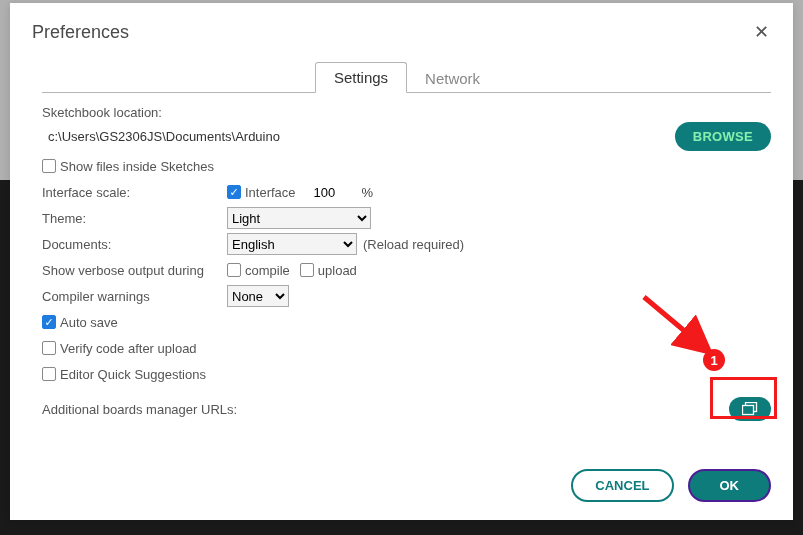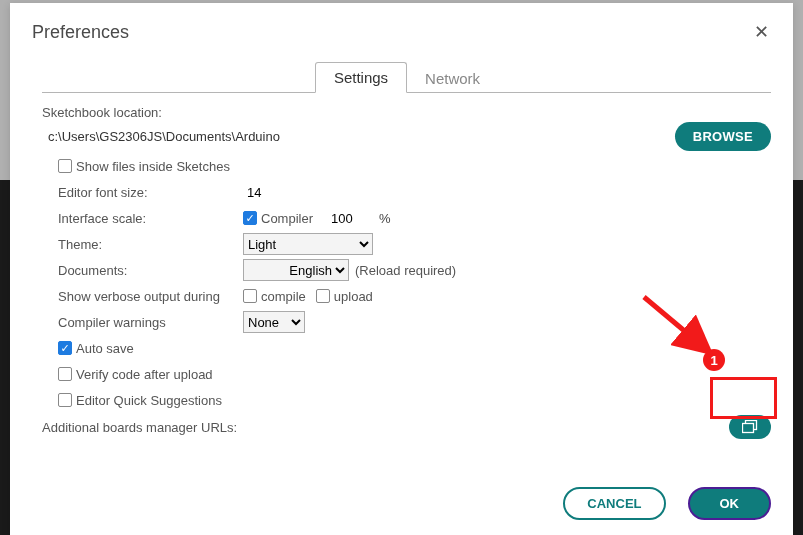--- a/index.html
+++ b/index.html
@@ -70,21 +70,21 @@
   .tab.active {
     border: 1px solid #b5b5b5;
     border-bottom: 1px solid #fff;
     border-radius: 3px 3px 0 0;
     color: #333;
     background:#fff;
   }
   .row {
     display:flex;
     align-items:center;
-    margin: 4px 16px;
+    margin: 4px 0;
     min-height: 22px;
   }
   .label-col {
     width: 185px;
     color: #555;
   }
   .full-label { color:#555; margin:12px 0 2px 0;}
   .path-row {
     display:flex; align-items:center; margin-bottom:2px;
   }
@@ -92,21 +92,21 @@
     flex:1;
     padding: 3px 6px;
     border:none;
     background:#fff;
     font-size:13px;
     color:#333;
     height: 22px;
   }
   .browse-btn {
     background: #0f7c7c;
-    color:#ffffff;
+    color:#86efac;
     border:none;
     border-radius: 16px;
     padding: 7px 18px;
     font-weight:700;
     font-size:13px;
     letter-spacing:0.3px;
     cursor:pointer;
   }
   .cb {
     appearance:none;
@@ -142,22 +142,22 @@
     font-size:13px;
     height:22px;
     margin: 0 4px;
   }
   select {
     font-size:13px;
     height:22px;
     border:1px solid #aaa;
     background:#f4f4f4;
   }
-  .theme-select { width:130px; }
-  .lang-select { width:106px;text-align:right; }
+  .theme-select { width:144px; }
+  .lang-select { width:130px; }
   .warn-select { width:62px; }
   .reload-note { color:#555; margin-left:6px;}
   .urls-row {
     display:flex; align-items:center; gap:6px;
   }
   .urls-label { width: 202px; color:#555;}
   .urls-input {
     flex:1;
     border:none;
     height:24px;
@@ -191,21 +191,21 @@
     font-size:13px;
     display:flex; align-items:center; justify-content:center;
   }
   .annot-arrow {
     position:absolute;
     pointer-events:none;
   }
   .footer {
     display:flex;
     justify-content:flex-end;
-    gap: 22px;
+    gap: 14px;
     padding: 36px 22px 18px 22px;
   }
   .btn-cancel {
     background:#fff;
     border:2px solid #0f7c7c;
     color:#0f7c7c;
     border-radius:18px;
     padding: 7px 22px;
     font-weight:700;
     font-size:13px;
@@ -248,29 +248,25 @@
       <div class="path-row">
         <input class="path-input" type="text" value="c:\Users\GS2306JS\Documents\Arduino" style="">
         <button class="browse-btn">BROWSE</button>
       </div>
 
       <div class="row">
         <input type="checkbox" class="cb" style="">
         <span class="cb-label">Show files inside Sketches</span>
       </div>
 
-      <div class="row">
-        <div class="label-col">Editor font size:</div>
-        <input class="num-input" type="text" value="14" style="">
-      </div>
 
       <div class="row">
         <div class="label-col">Interface scale:</div>
         <input type="checkbox" class="cb" checked="" style="">
-        <span class="cb-label">Compiler</span>
+        <span class="cb-label">Interface</span>
         <input class="pct-input" type="text" value="100" style="">
         <span>%</span>
       </div>
 
       <div class="row">
         <div class="label-col">Theme:</div>
         <select class="theme-select">
           <option>Light</option>
         </select>
       </div>
@@ -304,21 +300,21 @@
       </div>
       <div class="row">
         <input type="checkbox" class="cb" style="">
         <span class="cb-label">Verify code after upload</span>
       </div>
       <div class="row">
         <input type="checkbox" class="cb" style="">
         <span class="cb-label">Editor Quick Suggestions</span>
       </div>
 
-      <div class="urls-row" style="margin-top:4px;">
+      <div class="urls-row" style="margin-top:12px;">
         <div class="urls-label">Additional boards manager URLs:</div>
         <input class="urls-input" type="text" value="" style="">
         <button class="urls-btn">
           <svg width="16" height="14" viewBox="0 0 16 14">
             <rect x="3.5" y="0.5" width="11" height="9" fill="none" stroke="#fff" stroke-width="1.3"></rect>
             <rect x="0.5" y="3.5" width="11" height="9" fill="#0f7c7c" stroke="#fff" stroke-width="1.3"></rect>
           </svg>
         </button>
       </div>
 

